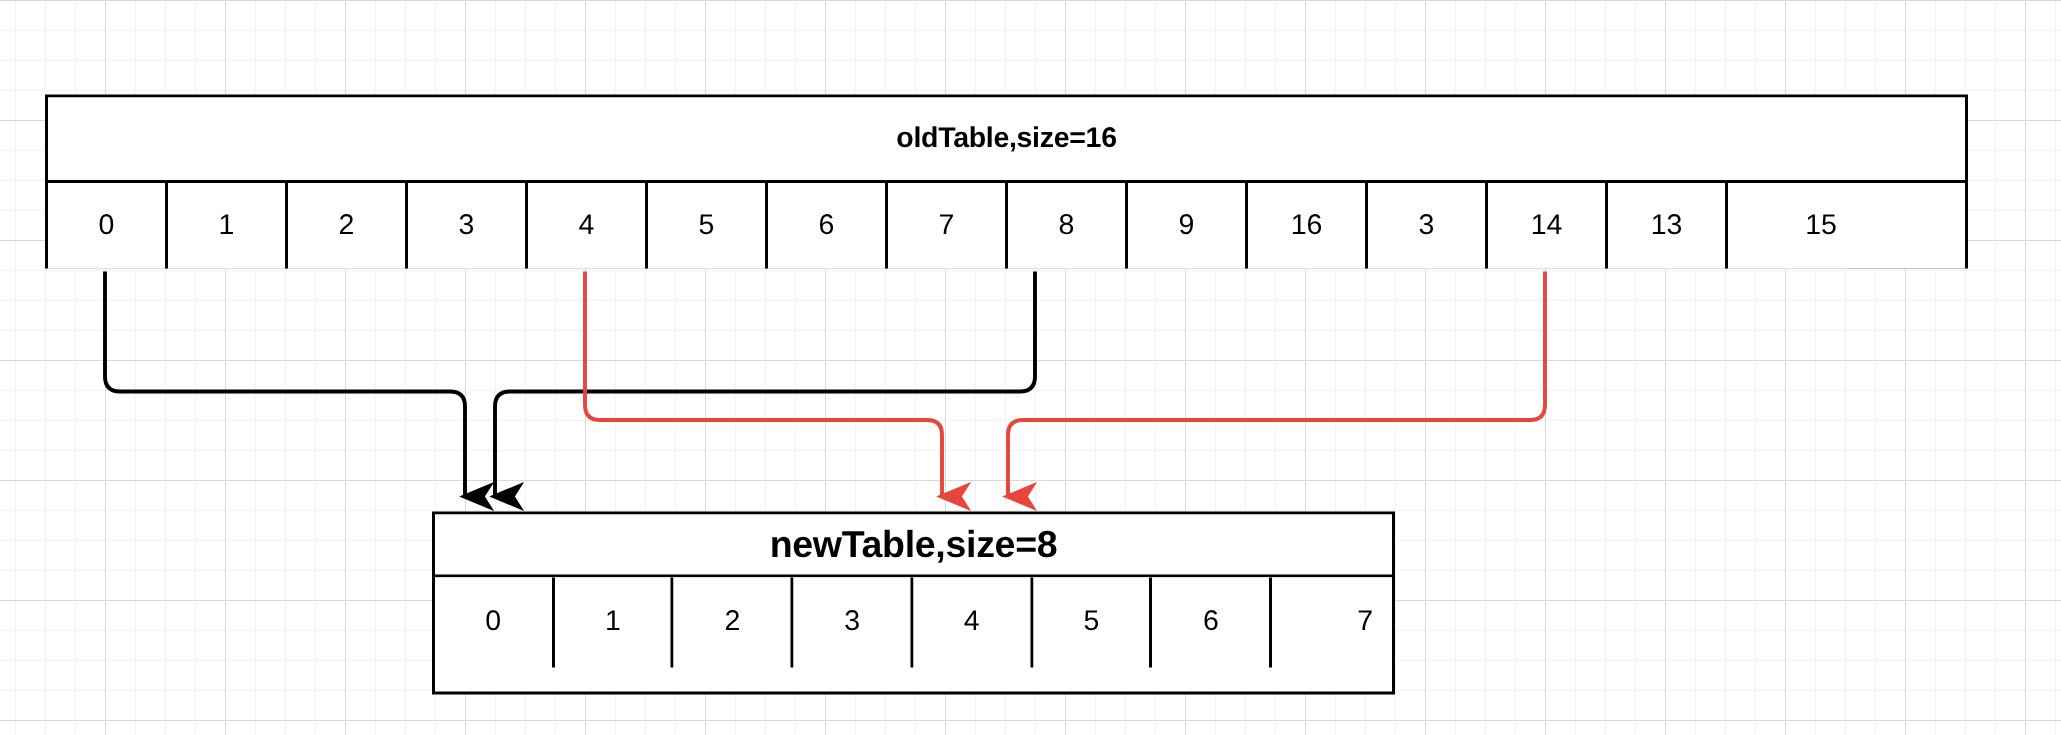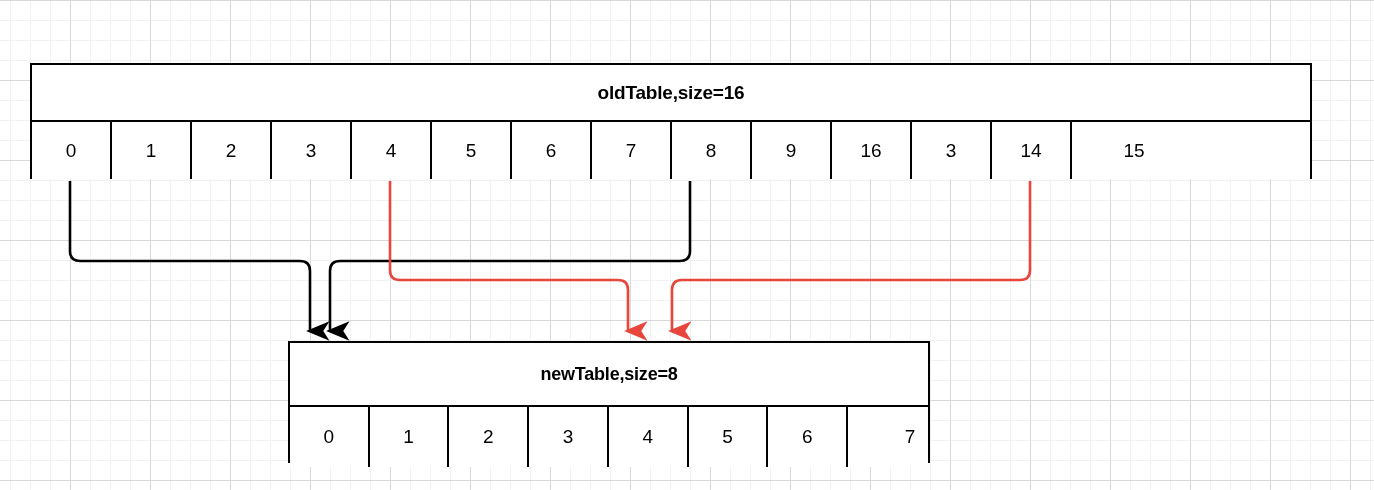--- a/index.html
+++ b/index.html
@@ -80,21 +80,21 @@
   #old-table .cell-row { height: 57px; }
   #old-table .cell { width: 80px; font-size: 19px; }
 
   
   #new-table {
     left: 288px;
     top: 341px;
     width: 642px;
     height: 122px;
   }
-  #new-table .table-title { height: 64px; font-size: 18px; }
+  #new-table .table-title { height: 42px; font-size: 25px; }
   #new-table .cell-row { height: 60px; }
   #new-table .cell { width: 80px; font-size: 19px; }
 
   
   #connectors {
     position: absolute;
     left: 0;
     top: 0;
     width: 1374px;
     height: 490px;
@@ -141,20 +141,21 @@
       <div class="cell">3</div>
       <div class="cell">4</div>
       <div class="cell">5</div>
       <div class="cell">6</div>
       <div class="cell">7</div>
       <div class="cell">8</div>
       <div class="cell">9</div>
       <div class="cell">16</div>
       <div class="cell">3</div>
       <div class="cell">14</div>
+      <div class="cell">13</div>
       <div class="cell">15</div>
     </div>
   </div>
 
   <div class="table-box" id="new-table">
     <div class="table-title">newTable,size=8</div>
     <div class="cell-row">
       <div class="cell">0</div>
       <div class="cell">1</div>
       <div class="cell">2</div>

